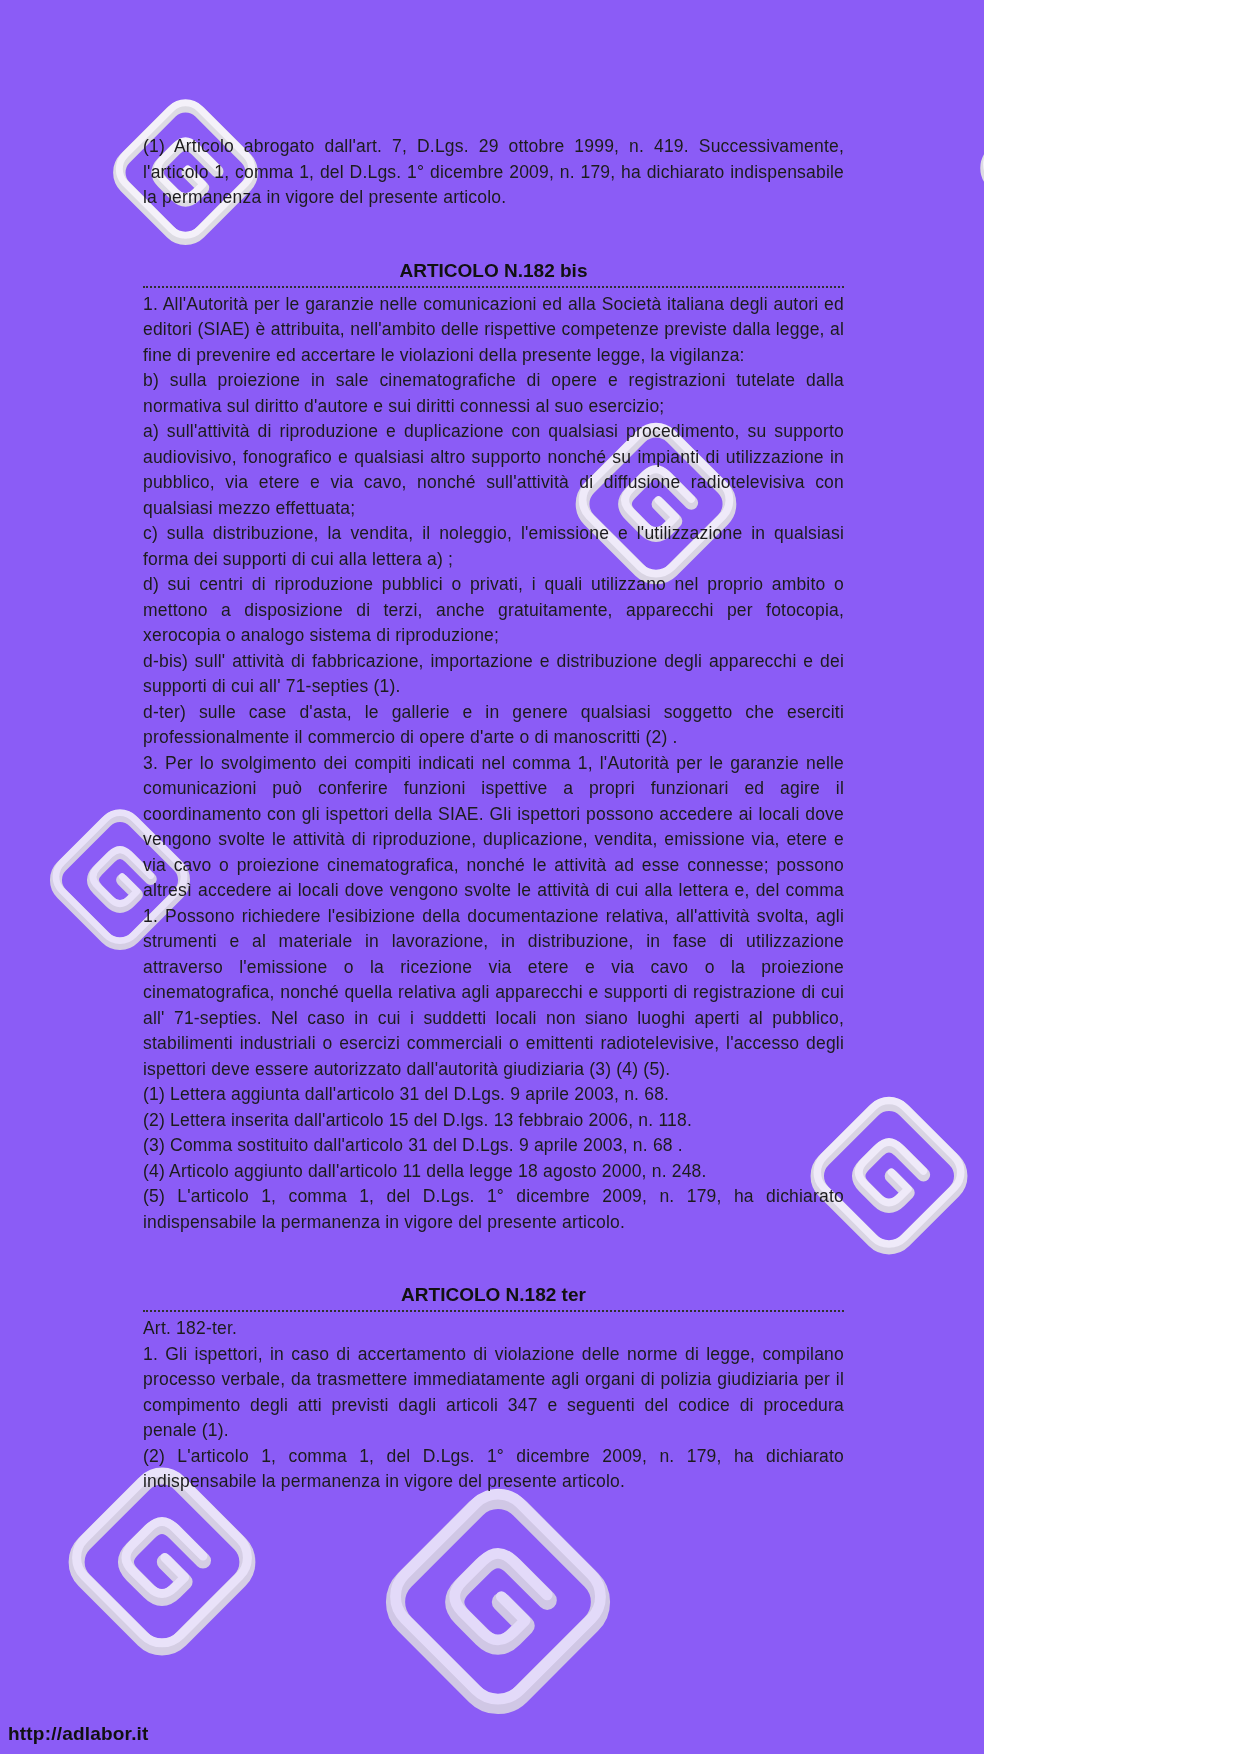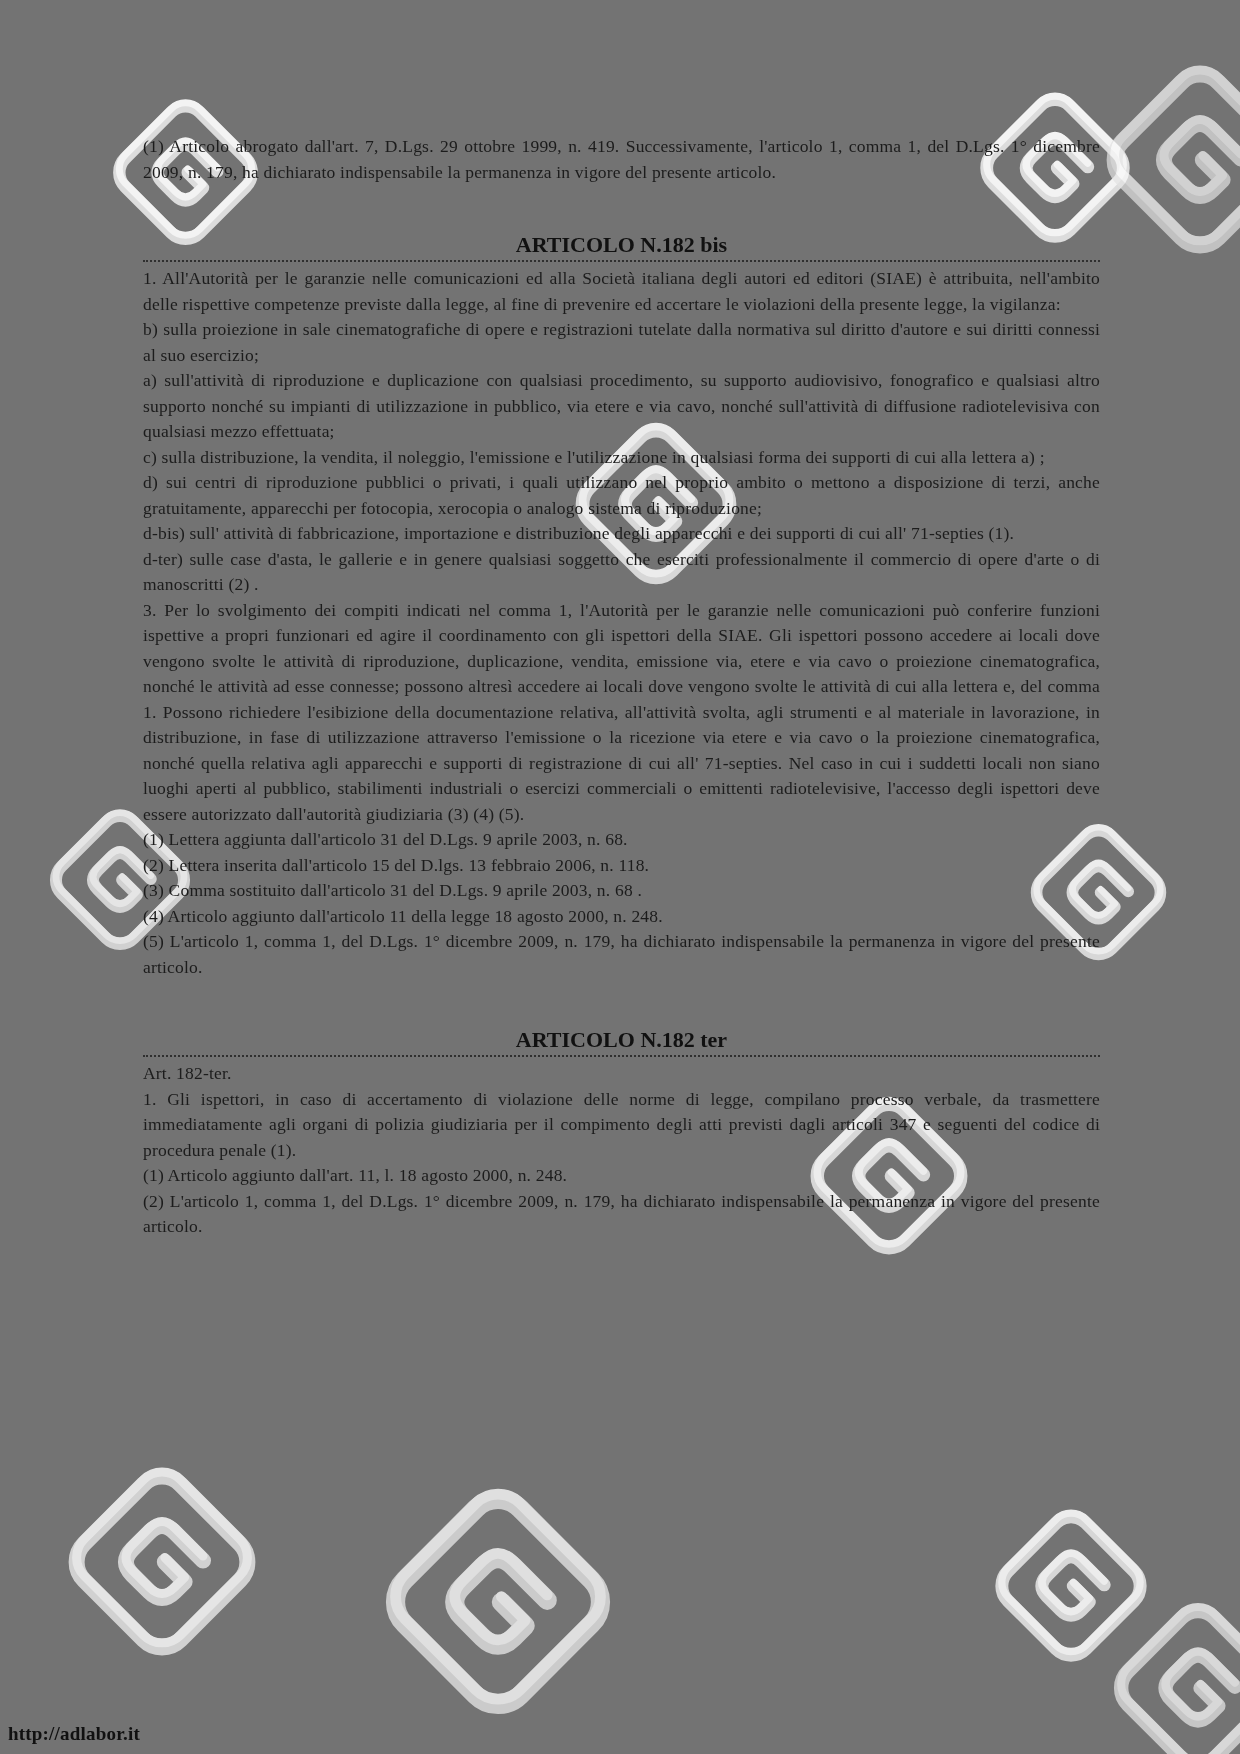--- a/index.html
+++ b/index.html
@@ -1,21 +1,21 @@
 <!DOCTYPE html>
 <html><head>
 <meta charset="utf-8">
 <style>
   html,body{margin:0;padding:0;background:#ffffff;}
   .page{
     position:relative;
-    width:1240px;height:1754px;
-    background:#737373;
+    width:984px;height:1754px;
+    background:#8b5cf6;
     overflow:hidden;
-    font-family:Liberation Serif, serif;
+    font-family:Liberation Sans, sans-serif;
     color:#1c1c1c;
   }
   
   .wm{position:absolute;z-index:0;pointer-events:none;}
   
   .content{
     position:relative;z-index:1;
     padding:134px 140px 0 143px;
   }
   p.body{
@@ -23,21 +23,21 @@
     font-size:17.5px;
     line-height:25.5px;
     letter-spacing:0.2px;
     text-align:justify;
     color:#1c1c1c;
   }
   section{display:block;}
   h2.heading{
     margin:48px 0 4px 0;
     padding:0 0 3px 0;
-    font-size:22px;
+    font-size:19px;
     line-height:24px;
     font-weight:bold;
     text-align:center;
     color:#111;
     border-bottom:2px dotted #2f2f2f;
   }
   .footer{
     position:absolute;z-index:1;
     left:8px;bottom:9px;
     font-size:19px;
@@ -121,21 +121,20 @@
       <p class="body">(2) Lettera inserita dall'articolo 15 del D.lgs. 13 febbraio 2006, n. 118.</p>
       <p class="body">(3) Comma sostituito dall'articolo 31 del D.Lgs. 9 aprile 2003, n. 68 .</p>
       <p class="body">(4) Articolo aggiunto dall'articolo 11 della legge 18 agosto 2000, n. 248.</p>
       <p class="body">(5) L'articolo 1, comma 1, del D.Lgs. 1° dicembre 2009, n. 179, ha dichiarato indispensabile la permanenza in vigore del presente articolo.</p>
     </section>
 
     <section>
       <h2 class="heading">ARTICOLO N.182 ter</h2>
       <p class="body">Art. 182-ter.</p>
       <p class="body">1. Gli ispettori, in caso di accertamento di violazione delle norme di legge, compilano processo verbale, da trasmettere immediatamente agli organi di polizia giudiziaria per il compimento degli atti previsti dagli articoli 347 e seguenti del codice di procedura penale (1).</p>
-      <p class="body">(1) Articolo aggiunto dall'art. 11, l. 18 agosto 2000, n. 248.</p>
       <p class="body">(2) L'articolo 1, comma 1, del D.Lgs. 1° dicembre 2009, n. 179, ha dichiarato indispensabile la permanenza in vigore del presente articolo.</p>
     </section>
 
   </div>
 
   <div class="footer">http://adlabor.it</div>
 
 </div>
 
 </body></html>

